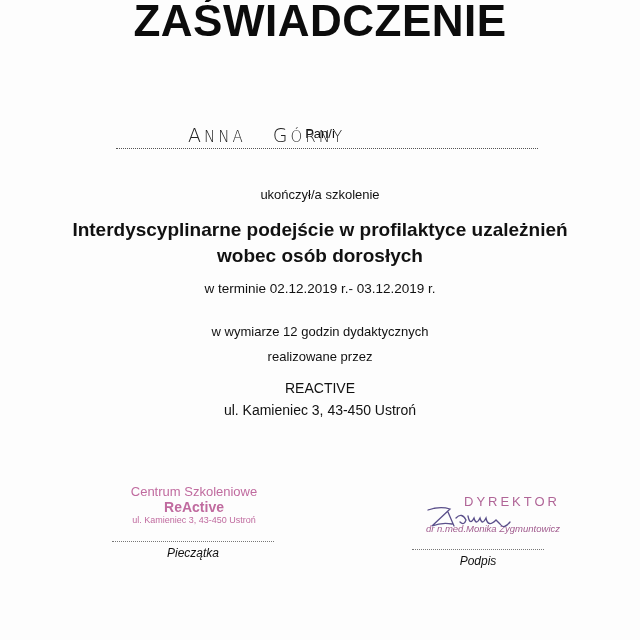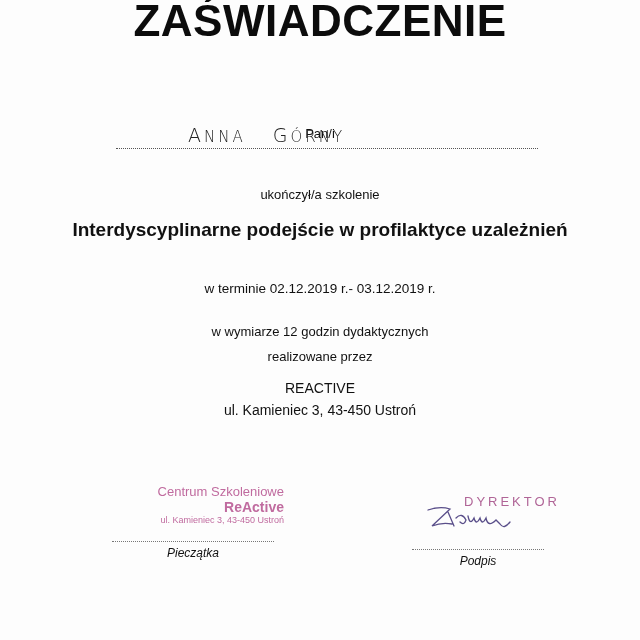--- a/index.html
+++ b/index.html
@@ -30,21 +30,21 @@
   .completed { top: 187px; font-size: 13px; }
   .course {
     top: 217px; font-size: 19px; font-weight: bold; line-height: 26px; color: #111;
   }
   .dates { top: 281px; font-size: 13.5px; }
   .hours { top: 324px; font-size: 13px; }
   .by { top: 349px; font-size: 13px; }
   .org { top: 380px; font-size: 14px; }
   .addr { top: 402px; font-size: 14px; }
   .stamp {
-    left: 104px; top: 484px; width: 180px; text-align: right;
+    left: 104px; top: 484px; width: 180px; text-align: center;
     color: #c06b9f;
   }
   .stamp .s1 { font-size: 13px; }
   .stamp .s2 { font-size: 14px; font-weight: bold; line-height: 16px; }
   .stamp .s3 { font-size: 9px; }
   .dots {
     height: 0; border-bottom: 1.5px dotted #777;
   }
   .lbl { font-size: 12px; font-style: italic; text-align: center; }
   .director {
@@ -69,20 +69,21 @@
 
 <div class="abs name-text">
   <span>A</span><span class="sc">NNA</span>&nbsp;&nbsp;&nbsp;<span>G</span><span class="sc">ÓRNY</span>
 </div>
 <div class="abs name-line"></div>
 
 <div class="abs center completed">ukończył/a szkolenie</div>
 
 <div class="abs center course">
   <div>Interdyscyplinarne podejście w profilaktyce uzależnień</div>
+  <div>wobec osób dorosłych</div>
 </div>
 
 <div class="abs center dates">w terminie 02.12.2019 r.- 03.12.2019 r.</div>
 <div class="abs center hours">w wymiarze 12 godzin dydaktycznych</div>
 <div class="abs center by">realizowane przez</div>
 <div class="abs center org">REACTIVE</div>
 <div class="abs center addr">ul. Kamieniec 3, 43-450 Ustroń</div>
 
 <div class="abs stamp">
   <div class="s1">Centrum Szkoleniowe</div>
@@ -90,15 +91,16 @@
   <div class="s3">ul. Kamieniec 3, 43-450 Ustroń</div>
 </div>
 <div class="abs dots" style="left:112px; top:541px; width:162px;"></div>
 <div class="abs lbl" style="left:112px; top:546px; width:162px;">Pieczątka</div>
 
 <div class="abs director">
   <div class="d1">DYREKTOR</div>
   <svg class="sig" viewBox="0 0 100 30">
     <path d="M8 8 Q20 4 30 7 L12 24 Q22 20 32 22 M28 10 L34 24 M36 16 Q42 10 46 18 Q44 24 40 20 M48 14 Q50 24 54 16 Q56 24 60 16 Q62 24 66 16 Q68 26 76 18 L80 22 Q84 28 90 20" fill="none" stroke="#5a4f8a" stroke-width="1.3" stroke-linecap="round"></path>
   </svg>
+  <div class="d2">dr n.med.Monika Zygmuntowicz</div>
 </div>
 <div class="abs dots" style="left:412px; top:549px; width:132px;"></div>
 <div class="abs lbl" style="left:412px; top:554px; width:132px;">Podpis</div>
 
 </body></html>

